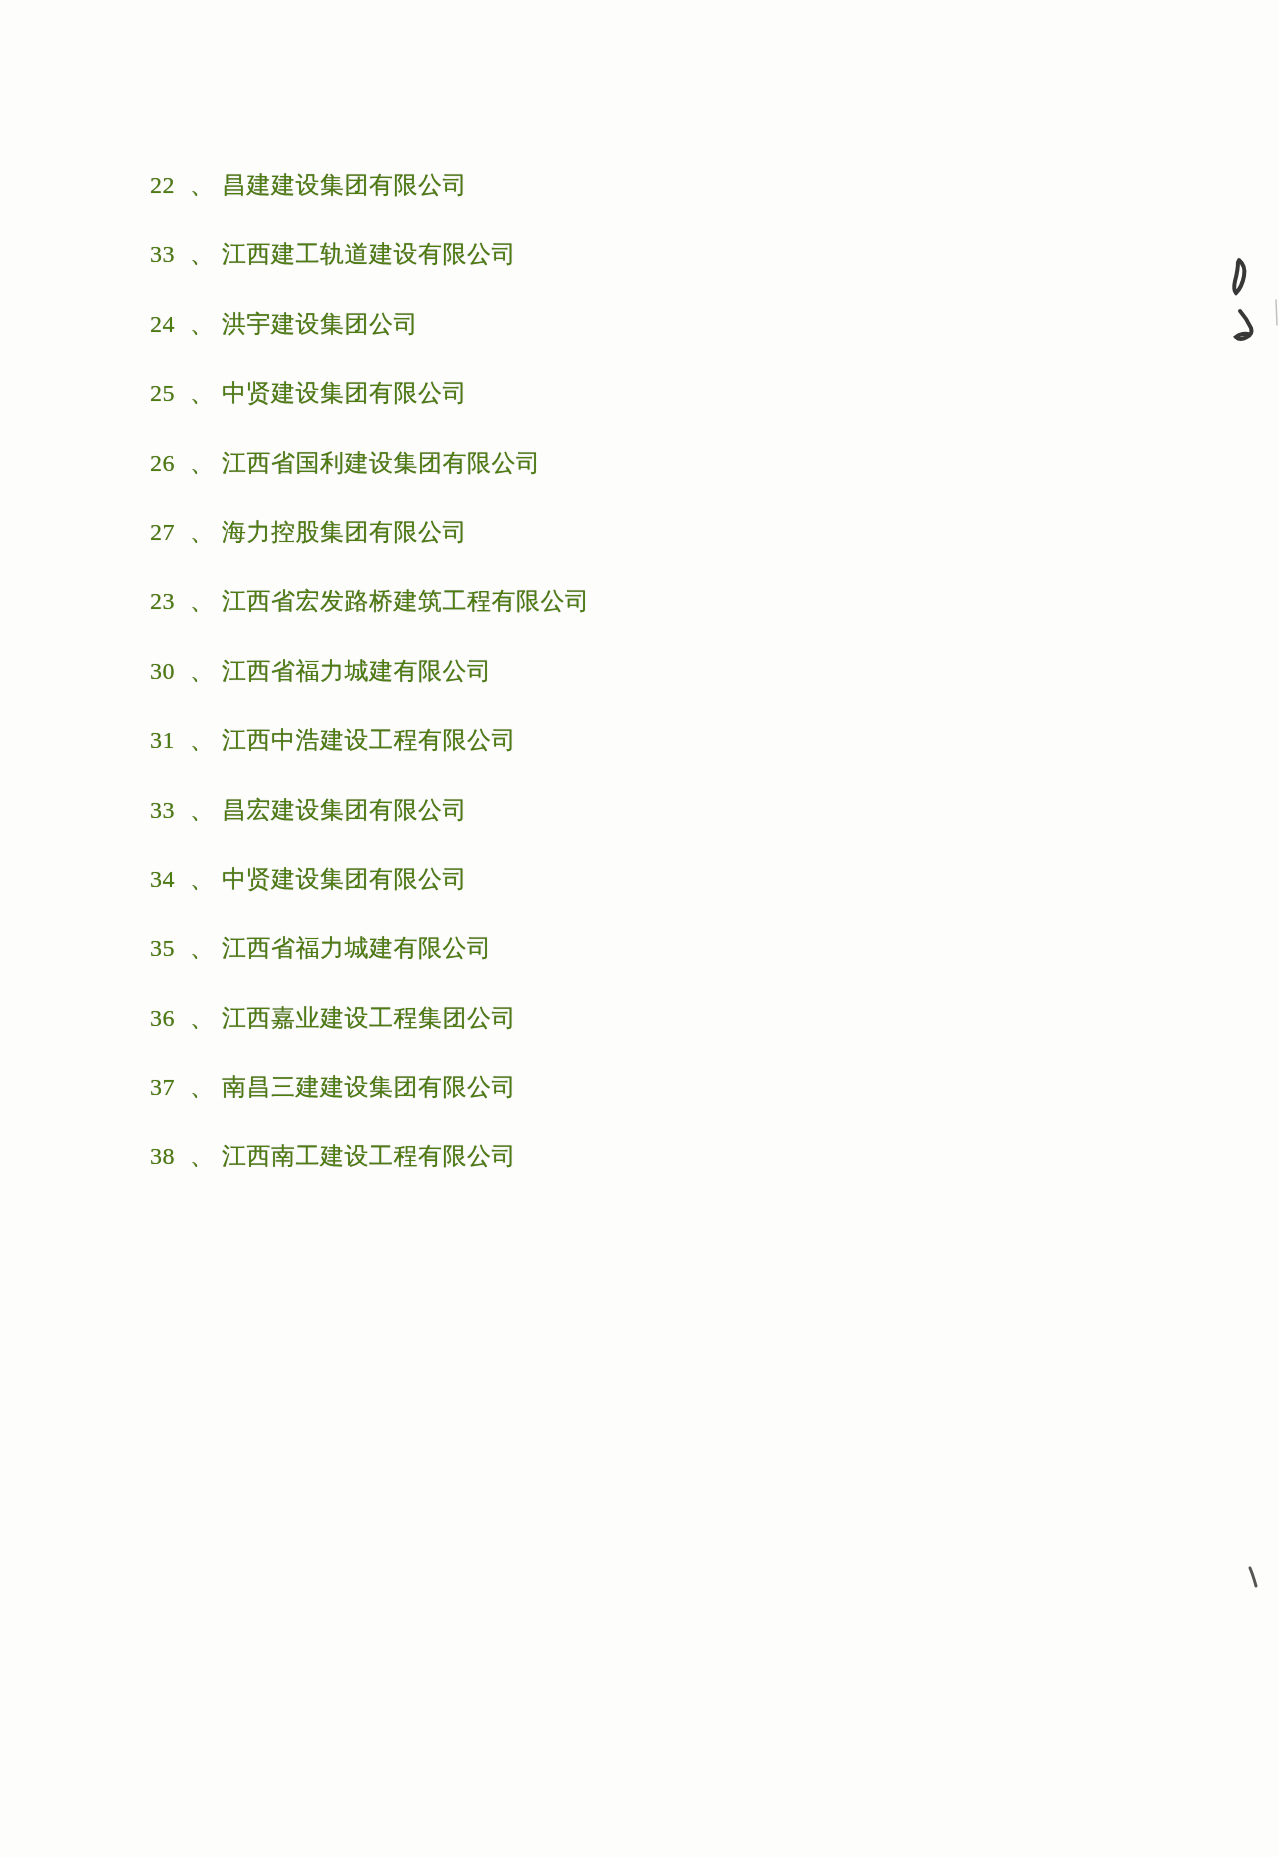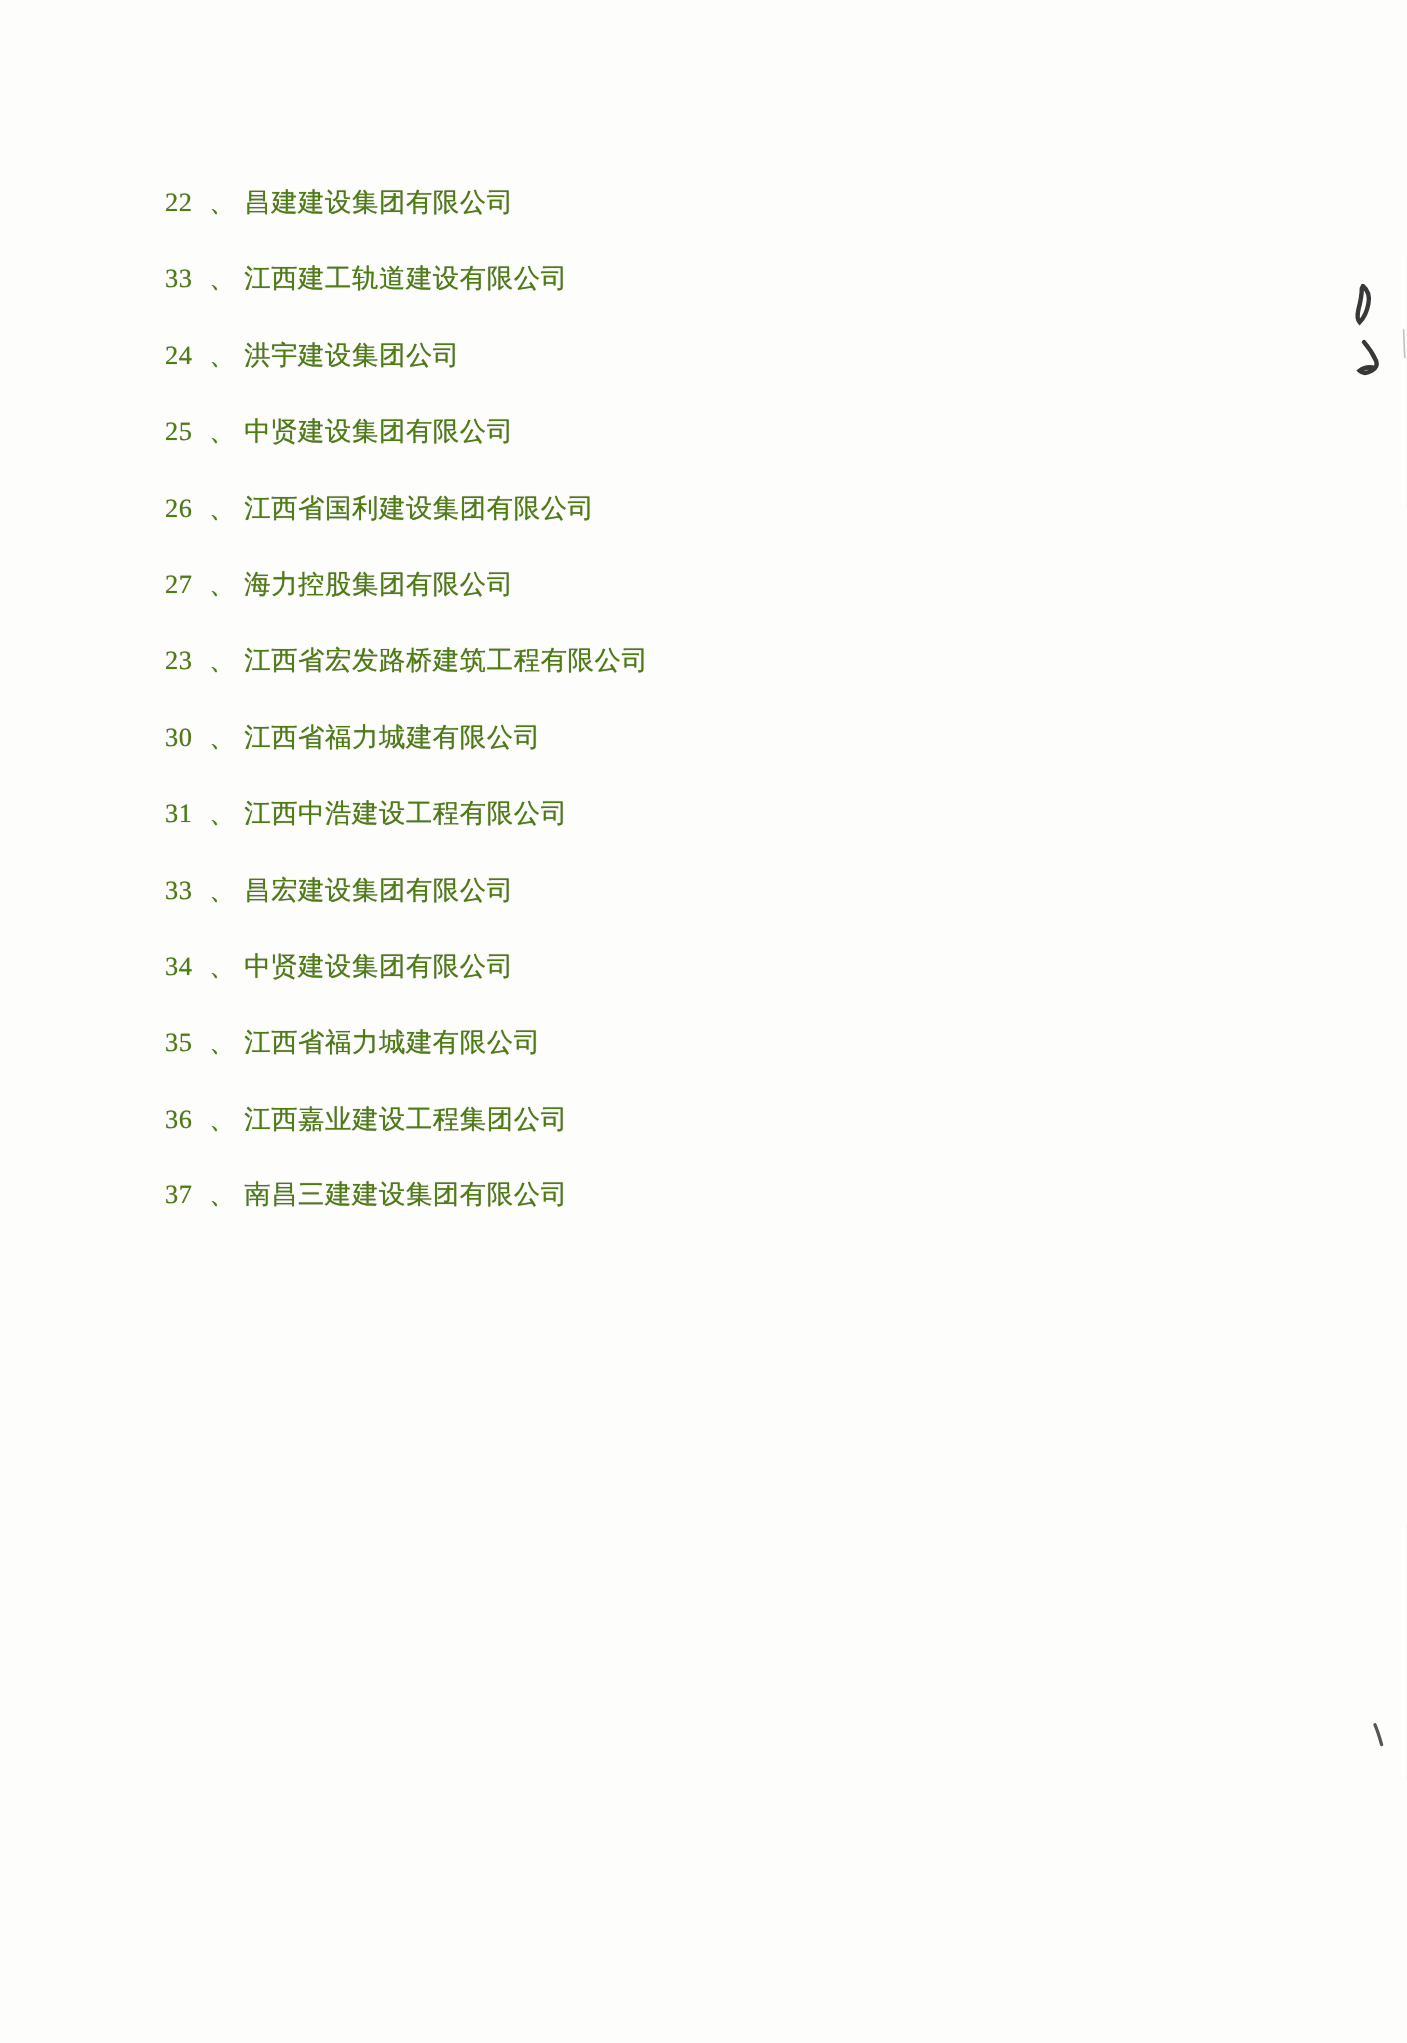--- a/index.html
+++ b/index.html
@@ -88,20 +88,23 @@
     </div>
       <div class="row">
       <span class="num">35</span><span class="sep">、</span><span class="name">江西省福力城建有限公司</span>
     </div>
       <div class="row">
       <span class="num">36</span><span class="sep">、</span><span class="name">江西嘉业建设工程集团公司</span>
     </div>
       <div class="row">
       <span class="num">37</span><span class="sep">、</span><span class="name">南昌三建建设集团有限公司</span>
     </div>
+      <div class="row">
+      <span class="num">38</span><span class="sep">、</span><span class="name">江西南工建设工程有限公司</span>
+    </div>
     </div>
 
   <svg class="marks-overlay" width="1279" height="1857" viewBox="0 0 1279 1857">
 
     <path d="M1239 260 Q1246 266 1244 276 Q1242 287 1236 293 Q1233 290 1235 281 Q1238 270 1238 262" fill="none" stroke="#1c1c1c" stroke-width="4" stroke-linecap="round" opacity="0.88"></path>
 
     <path d="M1240 311 Q1247 319 1251 328 Q1253 334 1247 337 Q1240 341 1236 337 Q1241 333 1248 334" fill="none" stroke="#1c1c1c" stroke-width="4" stroke-linecap="round" opacity="0.88"></path>
 
     <path d="M1276 300 L1277 325" fill="none" stroke="#9a9a9a" stroke-width="1.5" stroke-linecap="round" opacity="0.6"></path>
 

